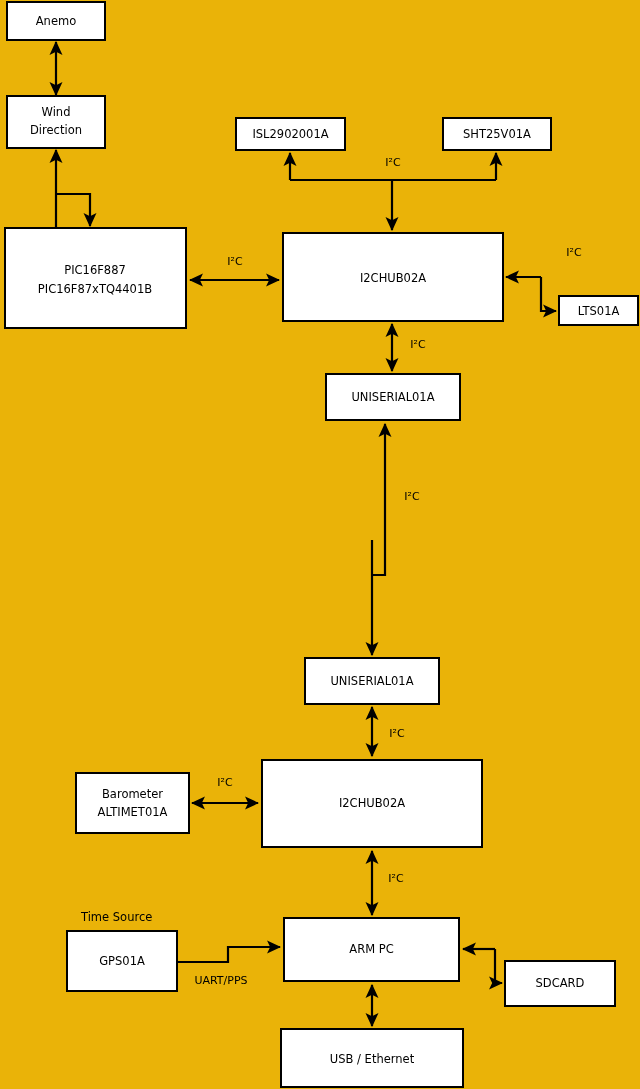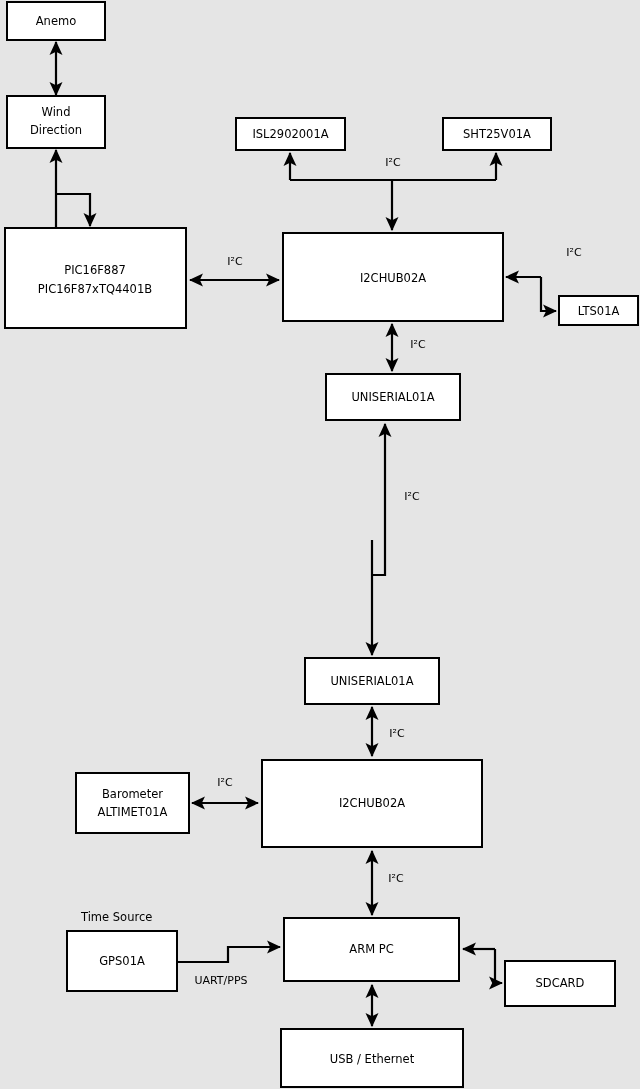--- a/index.html
+++ b/index.html
@@ -7,21 +7,21 @@
     padding: 0;
     background: #ffffff;
   }
   body {
     font-family: "DejaVu Sans", sans-serif;
   }
   #diagram-root {
     position: relative;
     width: 640px;
     height: 1089px;
-    background: #e5e5e5;
+    background: #eab308;
     overflow: hidden;
   }
   svg#diagram-svg {
     position: absolute;
     left: 0;
     top: 0;
     width: 640px;
     height: 1089px;
     display: block;
   }

